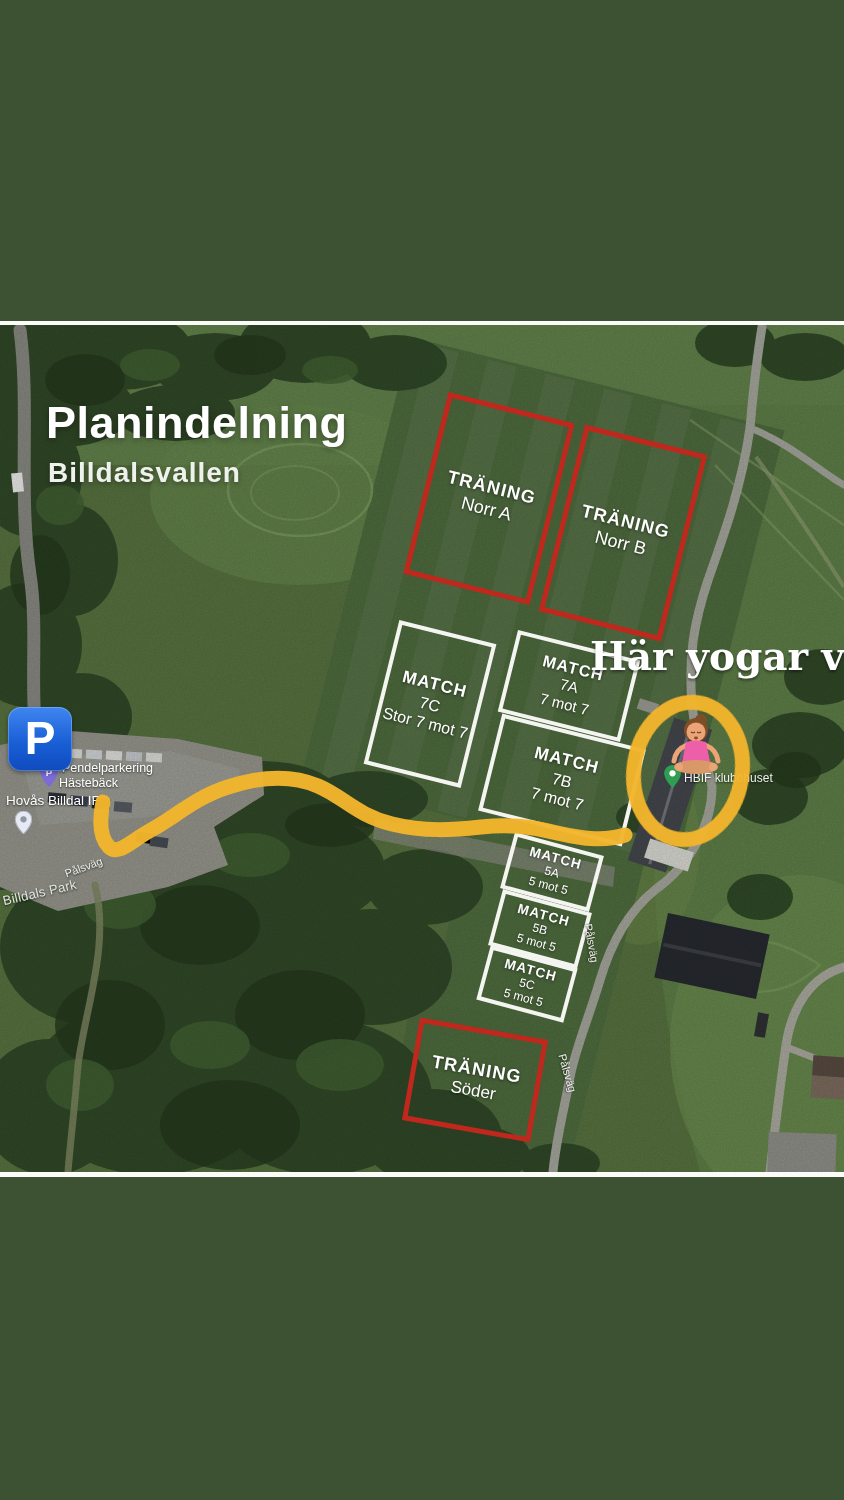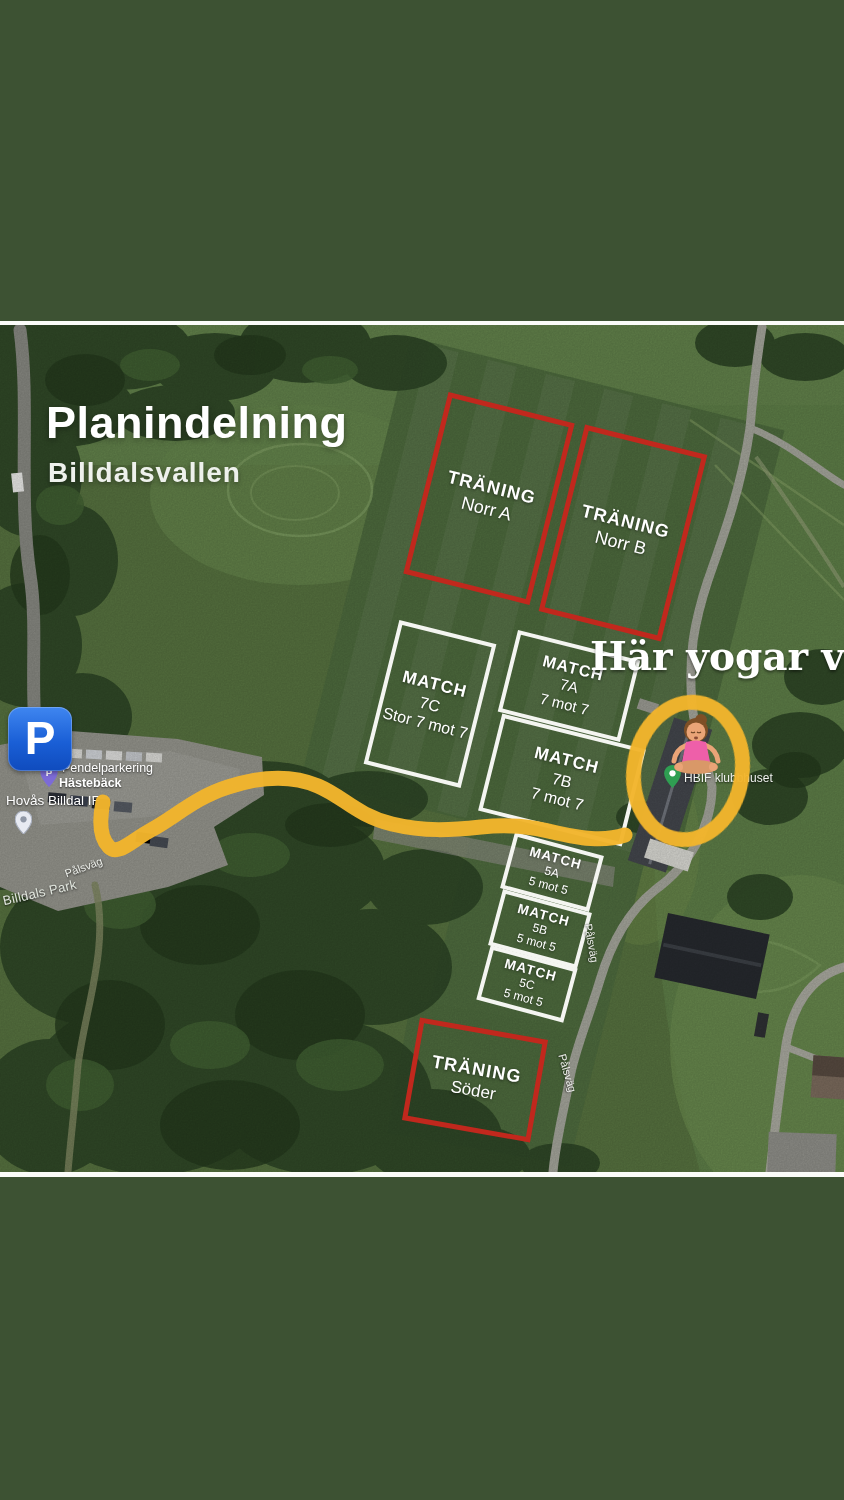--- a/index.html
+++ b/index.html
@@ -242,21 +242,21 @@
 
       <div class="p-emoji">
         <span>P</span>
       </div>
 
       <svg class="gpin" style="left:40px;top:438px;" width="18" height="24" viewBox="0 0 16 22">
         <path d="M8,0 C3.6,0 0,3.6 0,8 C0,14 8,22 8,22 C8,22 16,14 16,8 C16,3.6 12.4,0 8,0 Z" fill="#7c6bd6"></path>
         <text x="8" y="11.5" text-anchor="middle" font-size="9" font-weight="bold" fill="#fff" font-family="Liberation Sans, sans-serif">P</text>
       </svg>
       <div class="lbl" style="left:62px;top:436px;font-size:12.5px;font-weight:500;">Pendelparkering</div>
-      <div class="lbl" style="left:59px;top:451px;font-size:12.5px;font-weight:700;">Hästebäck</div>
+      <div class="lbl" style="left:59px;top:451px;font-size:12.5px;font-weight:400;">Hästebäck</div>
 
       <div class="lbl" style="left:6px;top:468px;font-size:13.5px;font-weight:500;">Hovås Billdal IF</div>
       <svg class="gpin" style="left:15px;top:486px;" width="17" height="23" viewBox="0 0 16 22">
         <path d="M8,0 C3.6,0 0,3.6 0,8 C0,14 8,22 8,22 C8,22 16,14 16,8 C16,3.6 12.4,0 8,0 Z" fill="#e7eaf2" stroke="#a9b0bf" stroke-width="1"></path>
         <circle cx="8" cy="8" r="3" fill="#8f97a6"></circle>
       </svg>
 
       <div class="lbl" style="left:2px;top:560px;font-size:13px;color:#e3e8e0;transform:rotate(-13deg);letter-spacing:.3px;">Billdals Park</div>
 
       <div class="lbl" style="left:64px;top:536px;font-size:11px;color:#eceee9;transform:rotate(-20deg);">Pålsväg</div>

